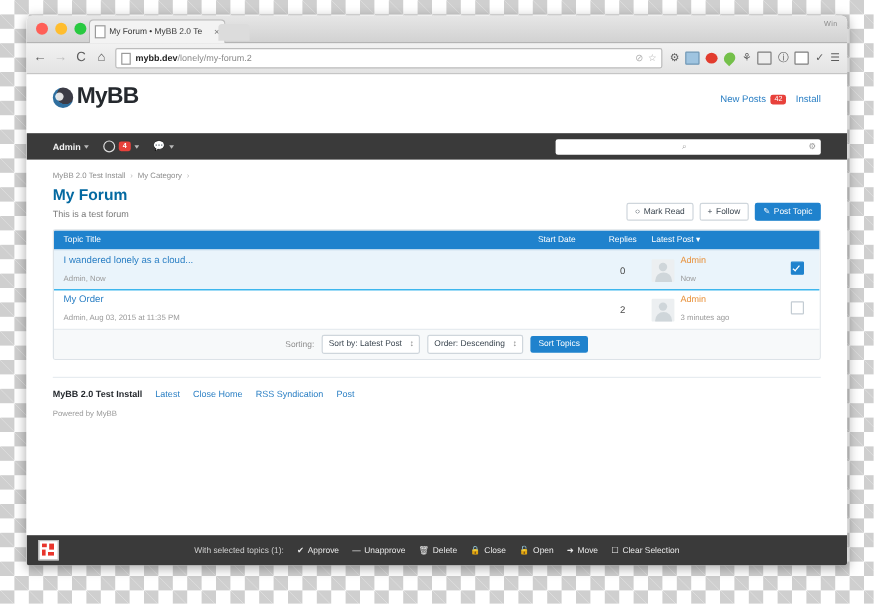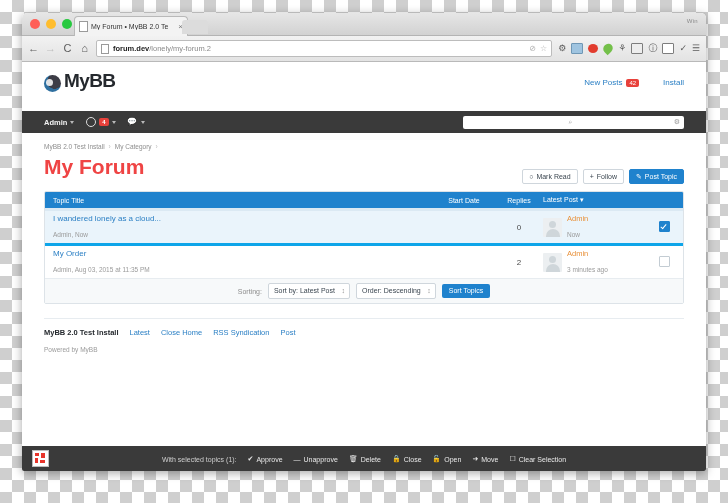--- a/index.html
+++ b/index.html
@@ -54,30 +54,30 @@
   .urltext{font-size:7.5px;color:#8a8a8a;white-space:nowrap;}
   .urltext b{color:#222;font-weight:bold;}
   .omni-right{margin-left:auto;display:flex;gap:4px;align-items:center;}
   .omni-ic{font-size:8px;color:#b0b0b0;}
   .ext{display:flex;align-items:center;gap:5px;}
   .ext i{display:block;font-style:normal;font-size:9px;color:#5b5b5b;line-height:1;}
   .ext .sq{width:10px;height:9px;border-radius:1px;display:block;}
   
   .page{height:410px;background:#fff;overflow:hidden;position:relative;}
   .brandbar{height:41px;padding:8px 22px 0 22px;display:flex;align-items:flex-start;}
-  .logo{display:flex;align-items:flex-end;gap:3px;}
+  .logo{display:flex;align-items:center;gap:3px;}
   .logo .bubble{
     width:17px;height:17px;border-radius:50%;
     background:radial-gradient(circle at 62% 38%,#3c3c46 0 48%,#2f6f9f 50% 100%);
     position:relative;
   }
   .logo .bubble:after{content:"";position:absolute;left:2px;top:4px;width:7px;height:7px;
     border-radius:50%;background:#fff;opacity:.85;}
   .logo .name{font-size:19px;font-weight:bold;color:#25292e;letter-spacing:-.6px;}
-  .brandlinks{margin-left:auto;display:flex;align-items:flex-end;gap:24px;padding-top:8px;}
+  .brandlinks{margin-left:auto;display:flex;align-items:flex-end;gap:8px;padding-top:8px;}
   .brandlinks a{font-size:8px;color:#2a7fc4;text-decoration:none;display:flex;align-items:center;gap:4px;}
   .badge-red{
     background:#e8413b;color:#fff;font-size:6px;border-radius:2px;padding:1px 3px;line-height:1;
   }
   
   .adminnav{
     height:22px;background:#3a3a3a;display:flex;align-items:center;padding:0 22px;gap:12px;
   }
   .adminnav .ai{display:flex;align-items:center;gap:3px;color:#f2f2f2;font-size:7.5px;font-weight:bold;}
   .caret{width:0;height:0;border-left:2.5px solid transparent;border-right:2.5px solid transparent;
@@ -85,37 +85,37 @@
   .alert-ic{width:8px;height:8px;border-radius:50%;border:1.4px solid #ddd;display:block;}
   .chat-ic{font-size:8px;color:#ddd;line-height:1;}
   .navsearch{margin-left:auto;width:213px;height:13px;background:#fff;border-radius:2px;
     display:flex;align-items:center;padding:0 4px;}
   .navsearch .sic{margin-left:auto;font-size:7px;color:#9b9b9b;padding-left:5px;}
   
   .content{padding:10px 22px 0 22px;}
   .crumb{font-size:6.5px;color:#8d8d8d;display:flex;align-items:center;gap:4px;}
   .crumb a{color:#8d8d8d;text-decoration:none;}
   .crumb .sep{color:#bdbdbd;}
-  h1.ptitle{font-size:21px;margin:5px 0 4px 0;color:#ef4444;font-weight:bold;}
+  h1.ptitle{font-size:13px;margin:5px 0 4px 0;color:#0369a1;font-weight:bold;}
   .pdesc{font-size:7.5px;color:#777;}
   .actionrow{display:flex;justify-content:flex-end;gap:5px;margin-top:-14px;margin-bottom:7px;}
   .btn{
     font-size:7px;border:1px solid #cfd6dc;background:#fff;color:#3b4650;
     border-radius:2px;padding:3px 6px;display:flex;align-items:center;gap:3px;line-height:1;
   }
   .btn.primary{background:#1f82cd;border-color:#1f82cd;color:#fff;}
   
   .tbl{border:1px solid #dde3e8;border-radius:2px;overflow:hidden;}
   .thead{background:#1f82cd;color:#fff;font-size:7px;display:flex;align-items:center;height:16px;padding:0 8px;}
   .c-title{flex:1;}
   .c-date{width:62px;text-align:center;}
   .c-rep{width:48px;text-align:center;}
   .c-latest{width:110px;}
   .c-chk{width:22px;text-align:center;}
-  .trow{display:flex;align-items:center;height:32px;padding:0 8px;border-top:3px solid #0ea5e9;background:#fff;}
+  .trow{display:flex;align-items:center;height:32px;padding:0 8px;border-top:1px solid #0ea5e9;background:#fff;}
   .trow.sel{background:#eaf4fb;border-top-color:#dbe9f3;}
   .trow:first-child{border-top:none;}
   .t-link{font-size:8px;color:#2a7fc4;text-decoration:none;display:block;}
   .t-meta{font-size:6.5px;color:#9a9a9a;margin-top:2px;}
   .num{font-size:8px;color:#4a4a4a;}
   .latest{display:flex;align-items:center;gap:5px;}
   .avatar{width:19px;height:19px;background:#eceff1;flex:none;position:relative;overflow:hidden;border-radius:1px;}
   .avatar:before{content:"";position:absolute;left:6px;top:3px;width:7px;height:7px;border-radius:50%;background:#cfd6da;}
   .avatar:after{content:"";position:absolute;left:2.5px;top:11px;width:14px;height:10px;border-radius:7px 7px 0 0;background:#cfd6da;}
   .lname{font-size:7.5px;color:#e8913a;text-decoration:none;display:block;}
@@ -176,21 +176,21 @@
     <span class="wintext">Win</span>
   </div>
 
   <div class="toolbar">
     <span class="navbtn">←</span>
     <span class="navbtn dim">→</span>
     <span class="navbtn">C</span>
     <span class="navbtn">⌂</span>
     <div class="omni">
       <span class="pagefav"></span>
-      <span class="urltext"><b>forum.dev</b><span>/lonely/my-forum.2</span></span>
+      <span class="urltext"><b>mybb.dev</b><span>/lonely/my-forum.2</span></span>
       <span class="omni-right">
         <span class="omni-ic">⊘</span>
         <span class="omni-ic">☆</span>
       </span>
     </div>
     <span class="ext">
       <i>⚙</i>
       <span class="sq" style="background:#9fc4e0;border:1px solid #6f97b5;"></span>
       <span class="sq" style="background:#e23c2e;border-radius:50%;"></span>
       <span class="sq" style="background:#74c04a;border-radius:50% 50% 50% 0;transform:rotate(-45deg);"></span>
@@ -244,20 +244,21 @@
     <div class="content">
 
       <div class="crumb">
         <a href="#">MyBB 2.0 Test Install</a>
         <span class="sep">›</span>
         <a href="#">My Category</a>
         <span class="sep">›</span>
       </div>
 
       <h1 class="ptitle">My Forum</h1>
+      <div class="pdesc">This is a test forum</div>
 
       <div class="actionrow">
         <span class="btn">
           <span>○</span>
           <span>Mark Read</span>
         </span>
         <span class="btn">
           <span>+</span>
           <span>Follow</span>
         </span>

